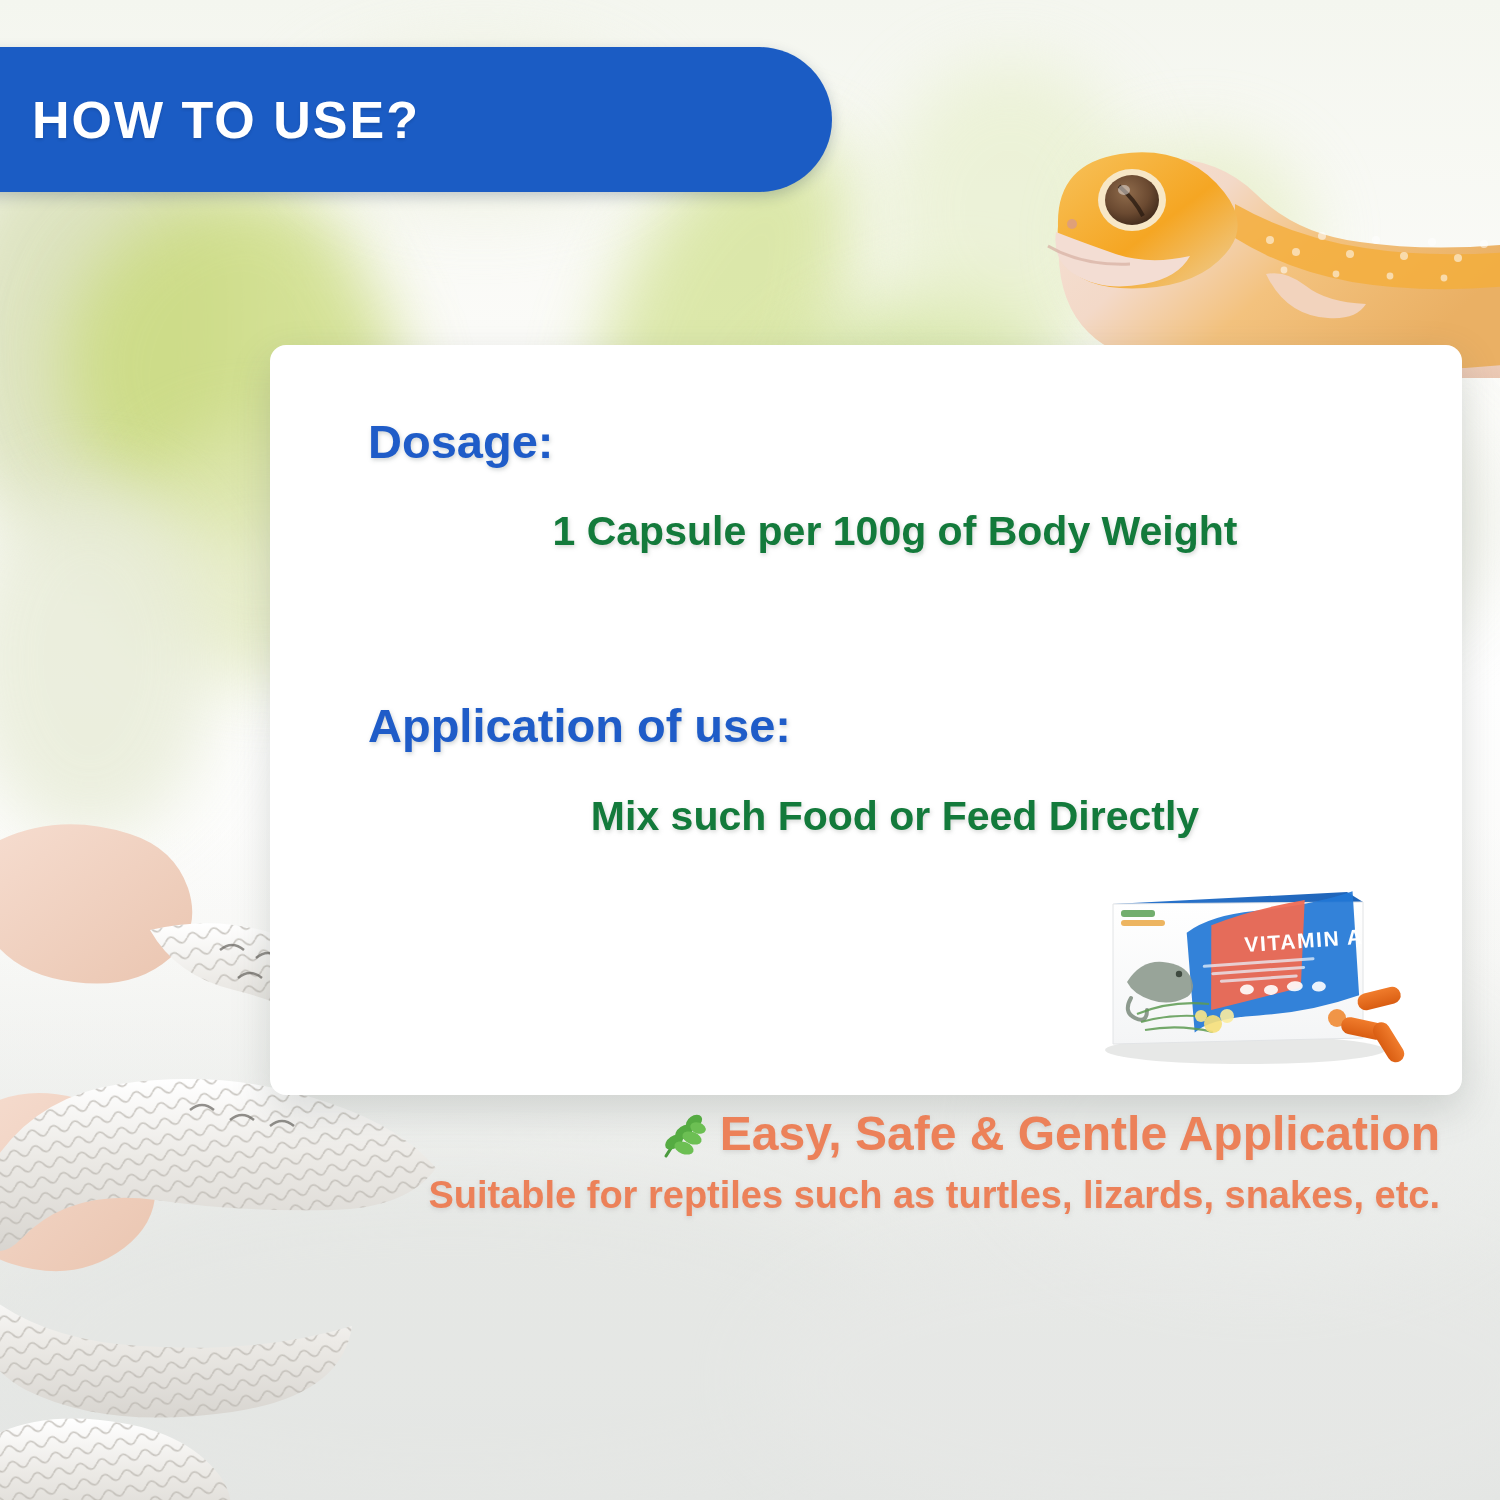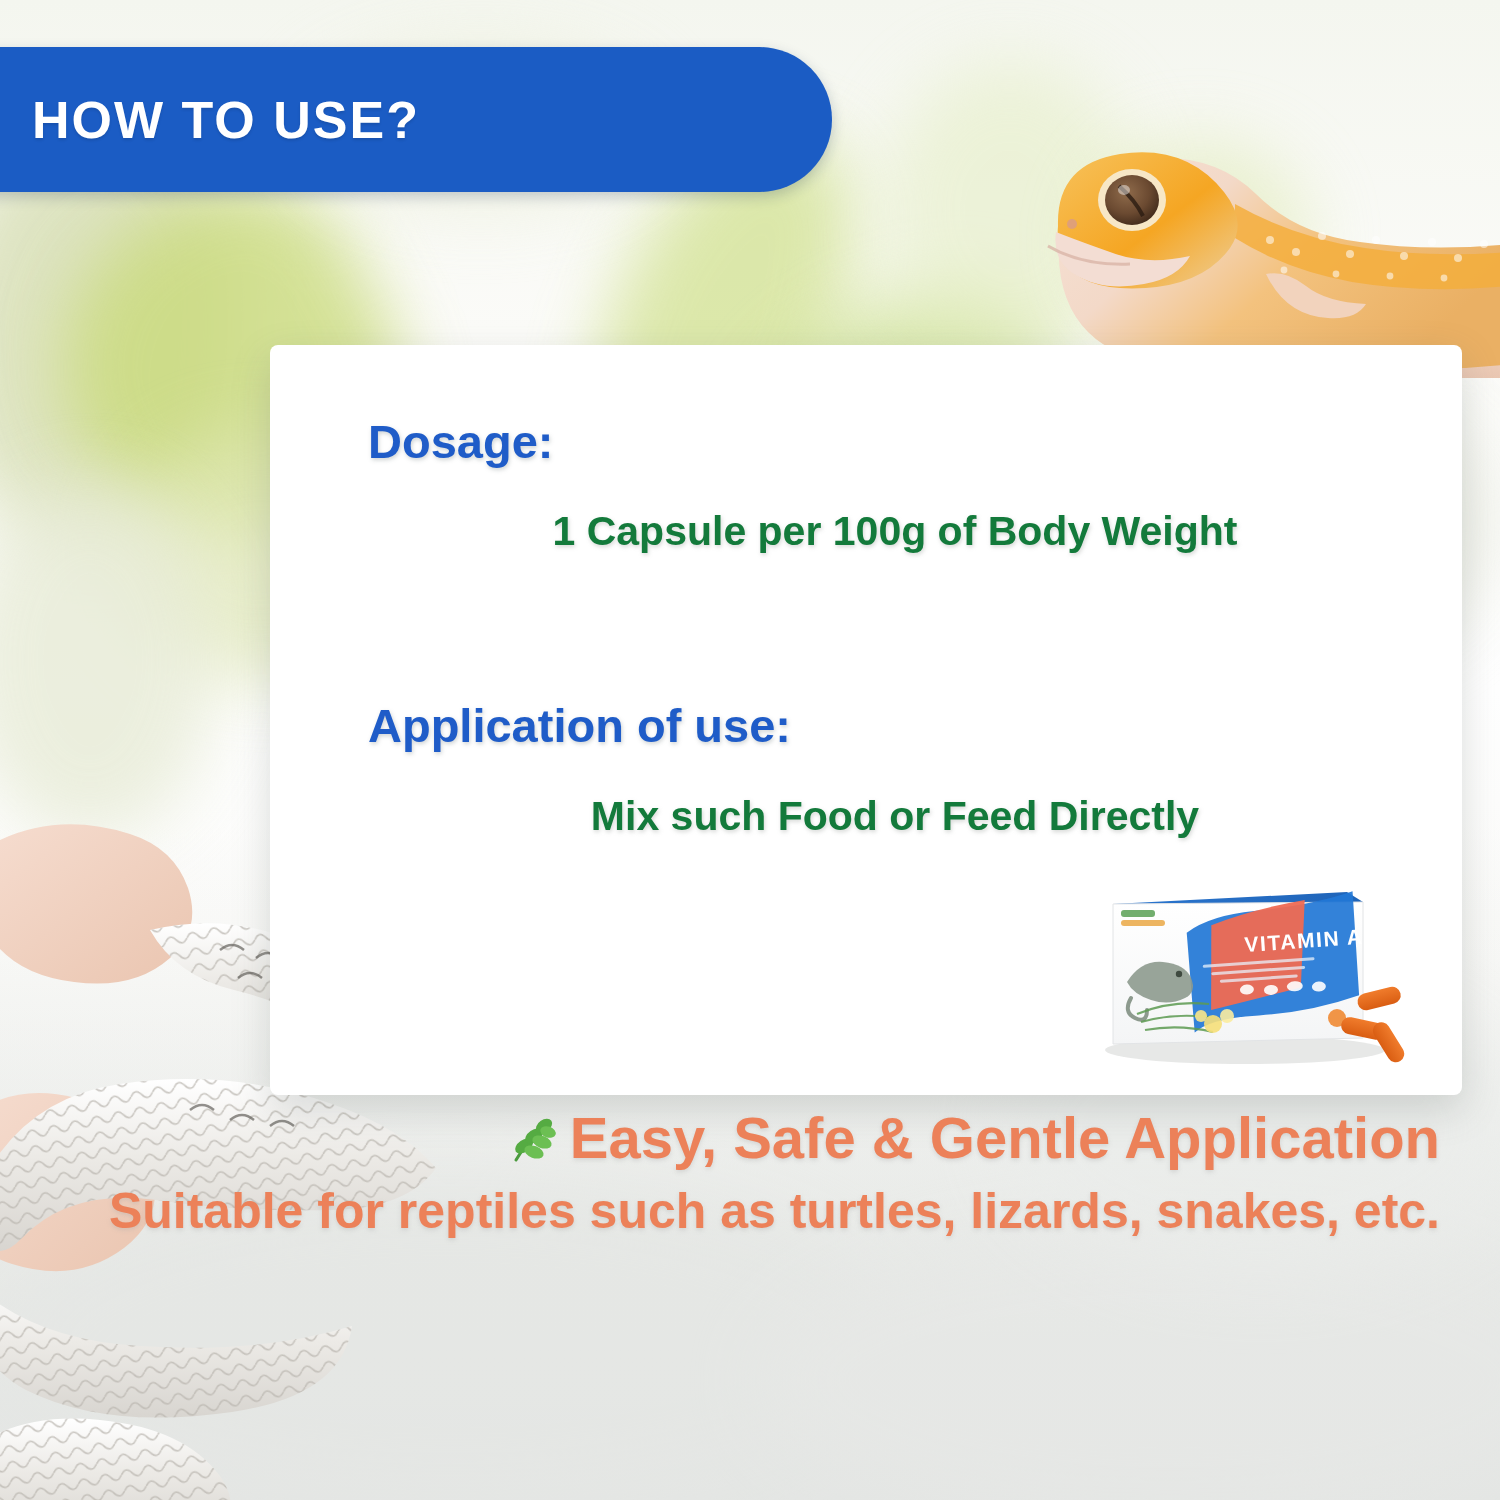--- a/index.html
+++ b/index.html
@@ -52,21 +52,21 @@
   .gecko{position:absolute;left:1020px;top:128px;width:490px;height:250px;}
   .gecko svg{display:block;}
 
   
   .snake{position:absolute;left:-20px;top:810px;width:470px;height:700px;}
   .snake svg{display:block;}
 
   
   .card{
     position:absolute;left:270px;top:345px;width:1192px;height:750px;
-    background:#ffffff;border-radius:8px;
+    background:#ffffff;border-radius:16px;
     box-shadow:0 14px 38px rgba(90,100,95,.22);
   }
   .card-inner{position:absolute;left:98px;top:72px;right:40px;}
 
   .h-line{
     color:var(--headblue,#1f5cc8);
     font-weight:bold;font-size:47px;line-height:1.05;
     text-shadow:1px 2px 4px rgba(140,150,150,.42);
     margin:0;
   }
@@ -83,25 +83,25 @@
   
   .product{position:absolute;left:1095px;top:878px;width:310px;height:190px;}
   .product svg{display:block;}
 
   
   .foot{position:absolute;left:0;top:1108px;width:1500px;}
   .foot-row{display:flex;align-items:center;justify-content:flex-end;padding-right:60px;}
   .leaf-icon{width:54px;height:52px;margin-right:12px;flex:0 0 auto;}
   .foot-txt{
     color:var(--orange,#ec8159);
-    font-weight:bold;font-size:58px;line-height:1.05;white-space:nowrap;
+    font-weight:bold;font-size:48px;line-height:1.05;white-space:nowrap;
     text-shadow:0 2px 4px rgba(170,170,170,.35);
   }
   .foot-row2{margin-top:16px;}
-  .foot-txt2{font-size:50px;}
+  .foot-txt2{font-size:38px;}
 </style>
 </head>
 <body>
 
 <div class="stage">
 
   <div class="bg">
     <div class="bg-base"></div>
     <div class="blob b1"></div>
     <div class="blob b2"></div>

